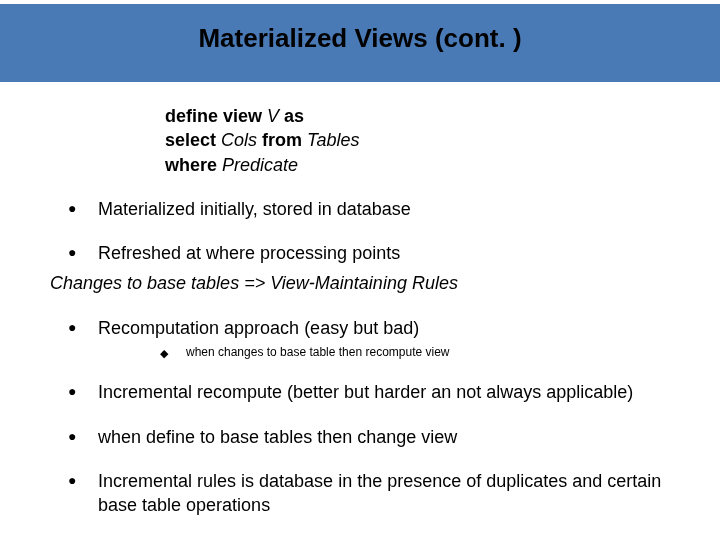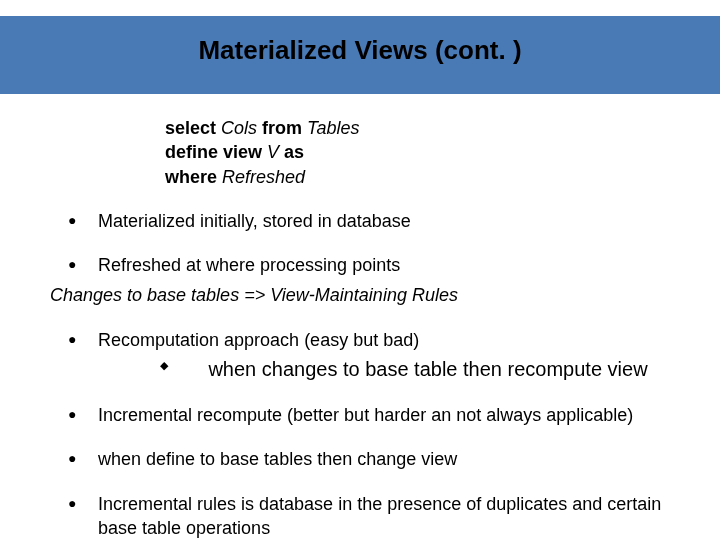--- a/index.html
+++ b/index.html
@@ -10,21 +10,21 @@
       font-family: Arial, Helvetica, sans-serif;
       color: #000000;
       overflow: hidden;
     }
     .title-band {
       background: #4a7ab5;
       height: 78px;
       display: flex;
       align-items: center;
       justify-content: center;
-      margin-top: 16px;
+      margin-top: 4px;
     }
     .title-text {
       color: #000000;
       font-size: 26px;
       font-weight: bold;
       margin-top: -10px;
     }
     .content {
       padding: 22px 50px 0 50px;
       font-size: 18px;
@@ -61,23 +61,22 @@
       margin: 6px 0 8px 0;
     }
     .sub-list {
       list-style: none;
       padding: 0;
       margin: 4px 0 6px 0;
     }
     .sub-item {
       position: relative;
       padding-left: 88px;
-      font-size: 20px;
+      font-size: 12px;
       margin-bottom: 6px;
-      text-align: center;
     }
     .sub-item::before {
       content: "◆";
       position: absolute;
       left: 62px;
       top: 2px;
       font-size: 11px;
       color: #000000;
     }
   </style>
@@ -85,27 +84,27 @@
 <body>
 
 <div class="title-band">
   <div class="title-text">Materialized Views (cont. )</div>
 </div>
 
 <div class="content">
 
   <div class="def-block">
     <div class="def-line">
+      <span class="def-bold">define view</span><span class="def-ital"> V </span><span class="def-bold">as</span>
+    </div>
+    <div class="def-line">
       <span class="def-bold">select </span><span class="def-ital">Cols </span><span class="def-bold">from </span><span class="def-ital">Tables</span>
     </div>
     <div class="def-line">
-      <span class="def-bold">define view</span><span class="def-ital"> V </span><span class="def-bold">as</span>
-    </div>
-    <div class="def-line">
-      <span class="def-bold">where</span><span class="def-ital"> Refreshed</span>
+      <span class="def-bold">where</span><span class="def-ital"> Predicate</span>
     </div>
   </div>
 
   <ul class="bullet-list">
     <li class="bullet-item">
       <span>Materialized initially, stored in database</span>
     </li>
     <li class="bullet-item">
       <span>Refreshed at where processing points</span>
     </li>

